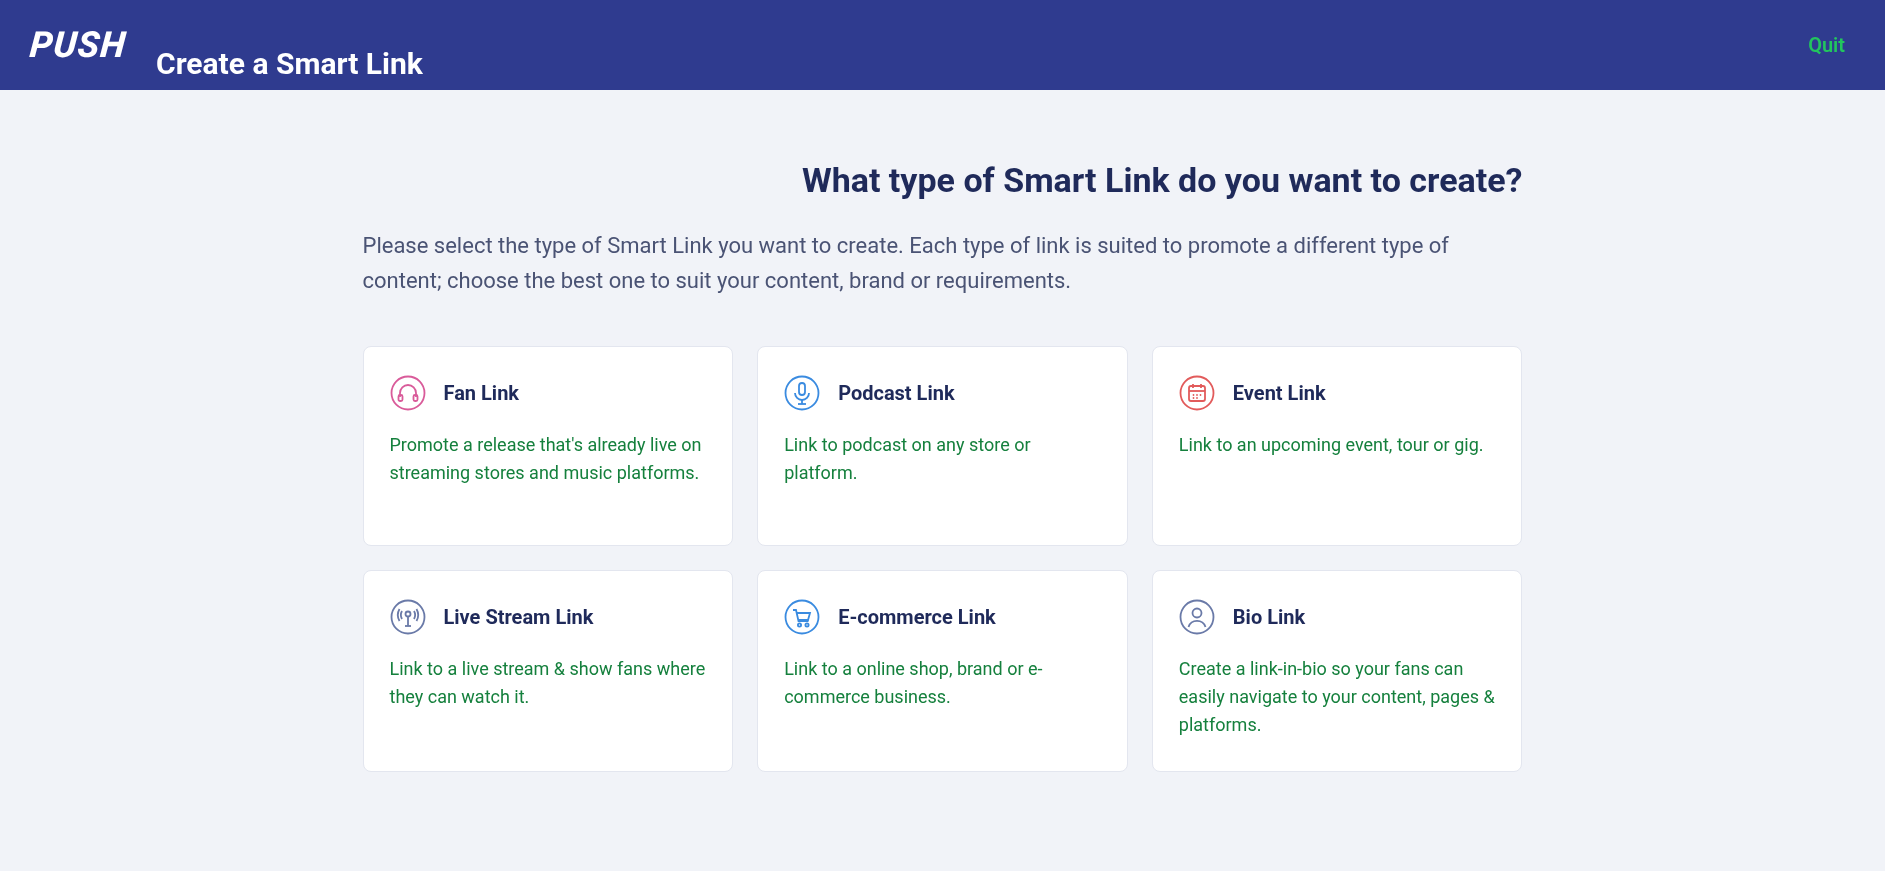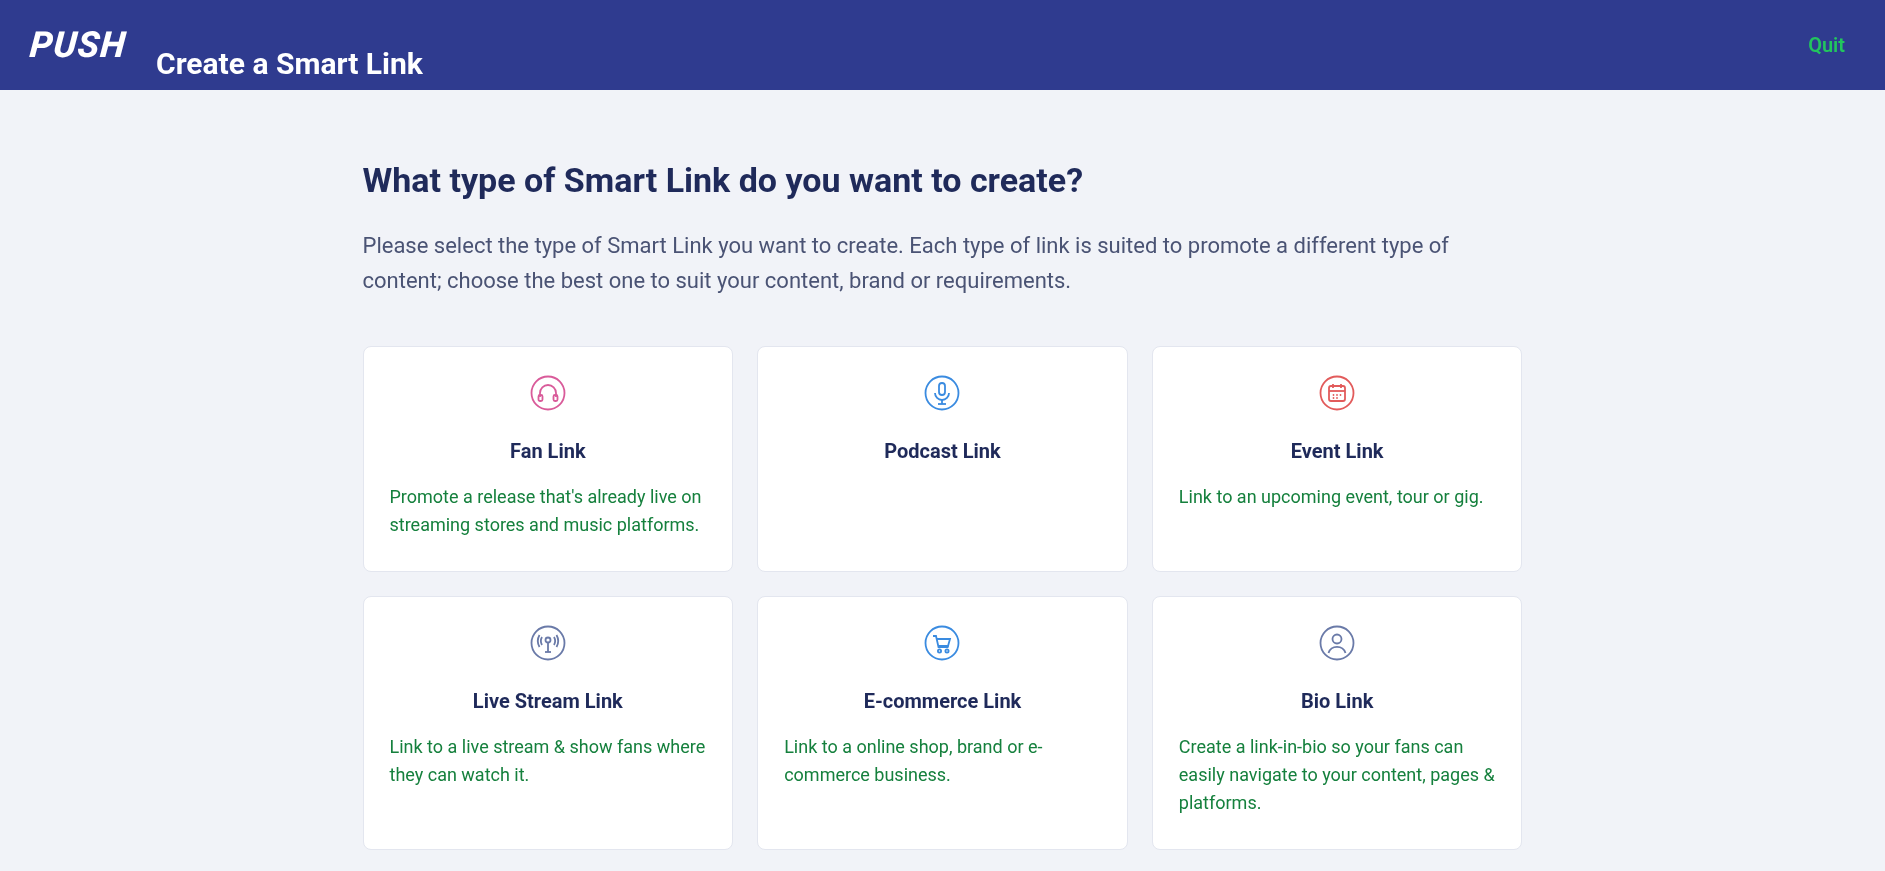--- a/index.html
+++ b/index.html
@@ -41,20 +41,21 @@
   .main {
     max-width: 1200px;
     margin: 0 auto;
     padding: 70px 20px 40px 20px;
   }
   .page-title {
     font-size: 34px;
     font-weight: 700;
     color: #1f2a5a;
     margin-bottom: 28px;
+    text-align: right;
   }
   .page-desc {
     font-size: 22px;
     line-height: 1.6;
     color: #4a5374;
     margin-bottom: 48px;
   }
   .grid {
     display: grid;
     grid-template-columns: repeat(3, 1fr);
@@ -64,23 +65,22 @@
     background: #ffffff;
     border: 1px solid #e3e6ef;
     border-radius: 8px;
     padding: 28px 26px 32px 26px;
     cursor: pointer;
     min-height: 200px;
   }
   .card-head {
     display: flex;
     align-items: center;
-    gap: 28px;
+    gap: 18px;
     margin-bottom: 20px;
-    flex-direction: column;
   }
   .card-icon {
     width: 36px;
     height: 36px;
     display: inline-flex;
     align-items: center;
     justify-content: center;
     flex-shrink: 0;
   }
   .card-title {
@@ -132,20 +132,21 @@
           <svg viewBox="0 0 36 36" width="36" height="36" fill="none" stroke="#3a8be0" stroke-width="1.8">
             <circle cx="18" cy="18" r="16.5"></circle>
             <rect x="15" y="8" width="6" height="12" rx="3"></rect>
             <path d="M11 18 a7 7 0 0 0 14 0"></path>
             <line x1="18" y1="25" x2="18" y2="29"></line>
             <line x1="14" y1="29" x2="22" y2="29"></line>
           </svg>
         </span>
         <span class="card-title">Podcast Link</span>
       </div>
+      <p class="card-desc">Link to podcast on any store or platform.</p>
     </div>
 
     <div class="card">
       <div class="card-head">
         <span class="card-icon">
           <svg viewBox="0 0 36 36" width="36" height="36" fill="none" stroke="#e25b5b" stroke-width="1.8">
             <circle cx="18" cy="18" r="16.5"></circle>
             <rect x="10" y="11" width="16" height="15" rx="2"></rect>
             <line x1="10" y1="16" x2="26" y2="16"></line>
             <line x1="14" y1="9" x2="14" y2="13"></line>

